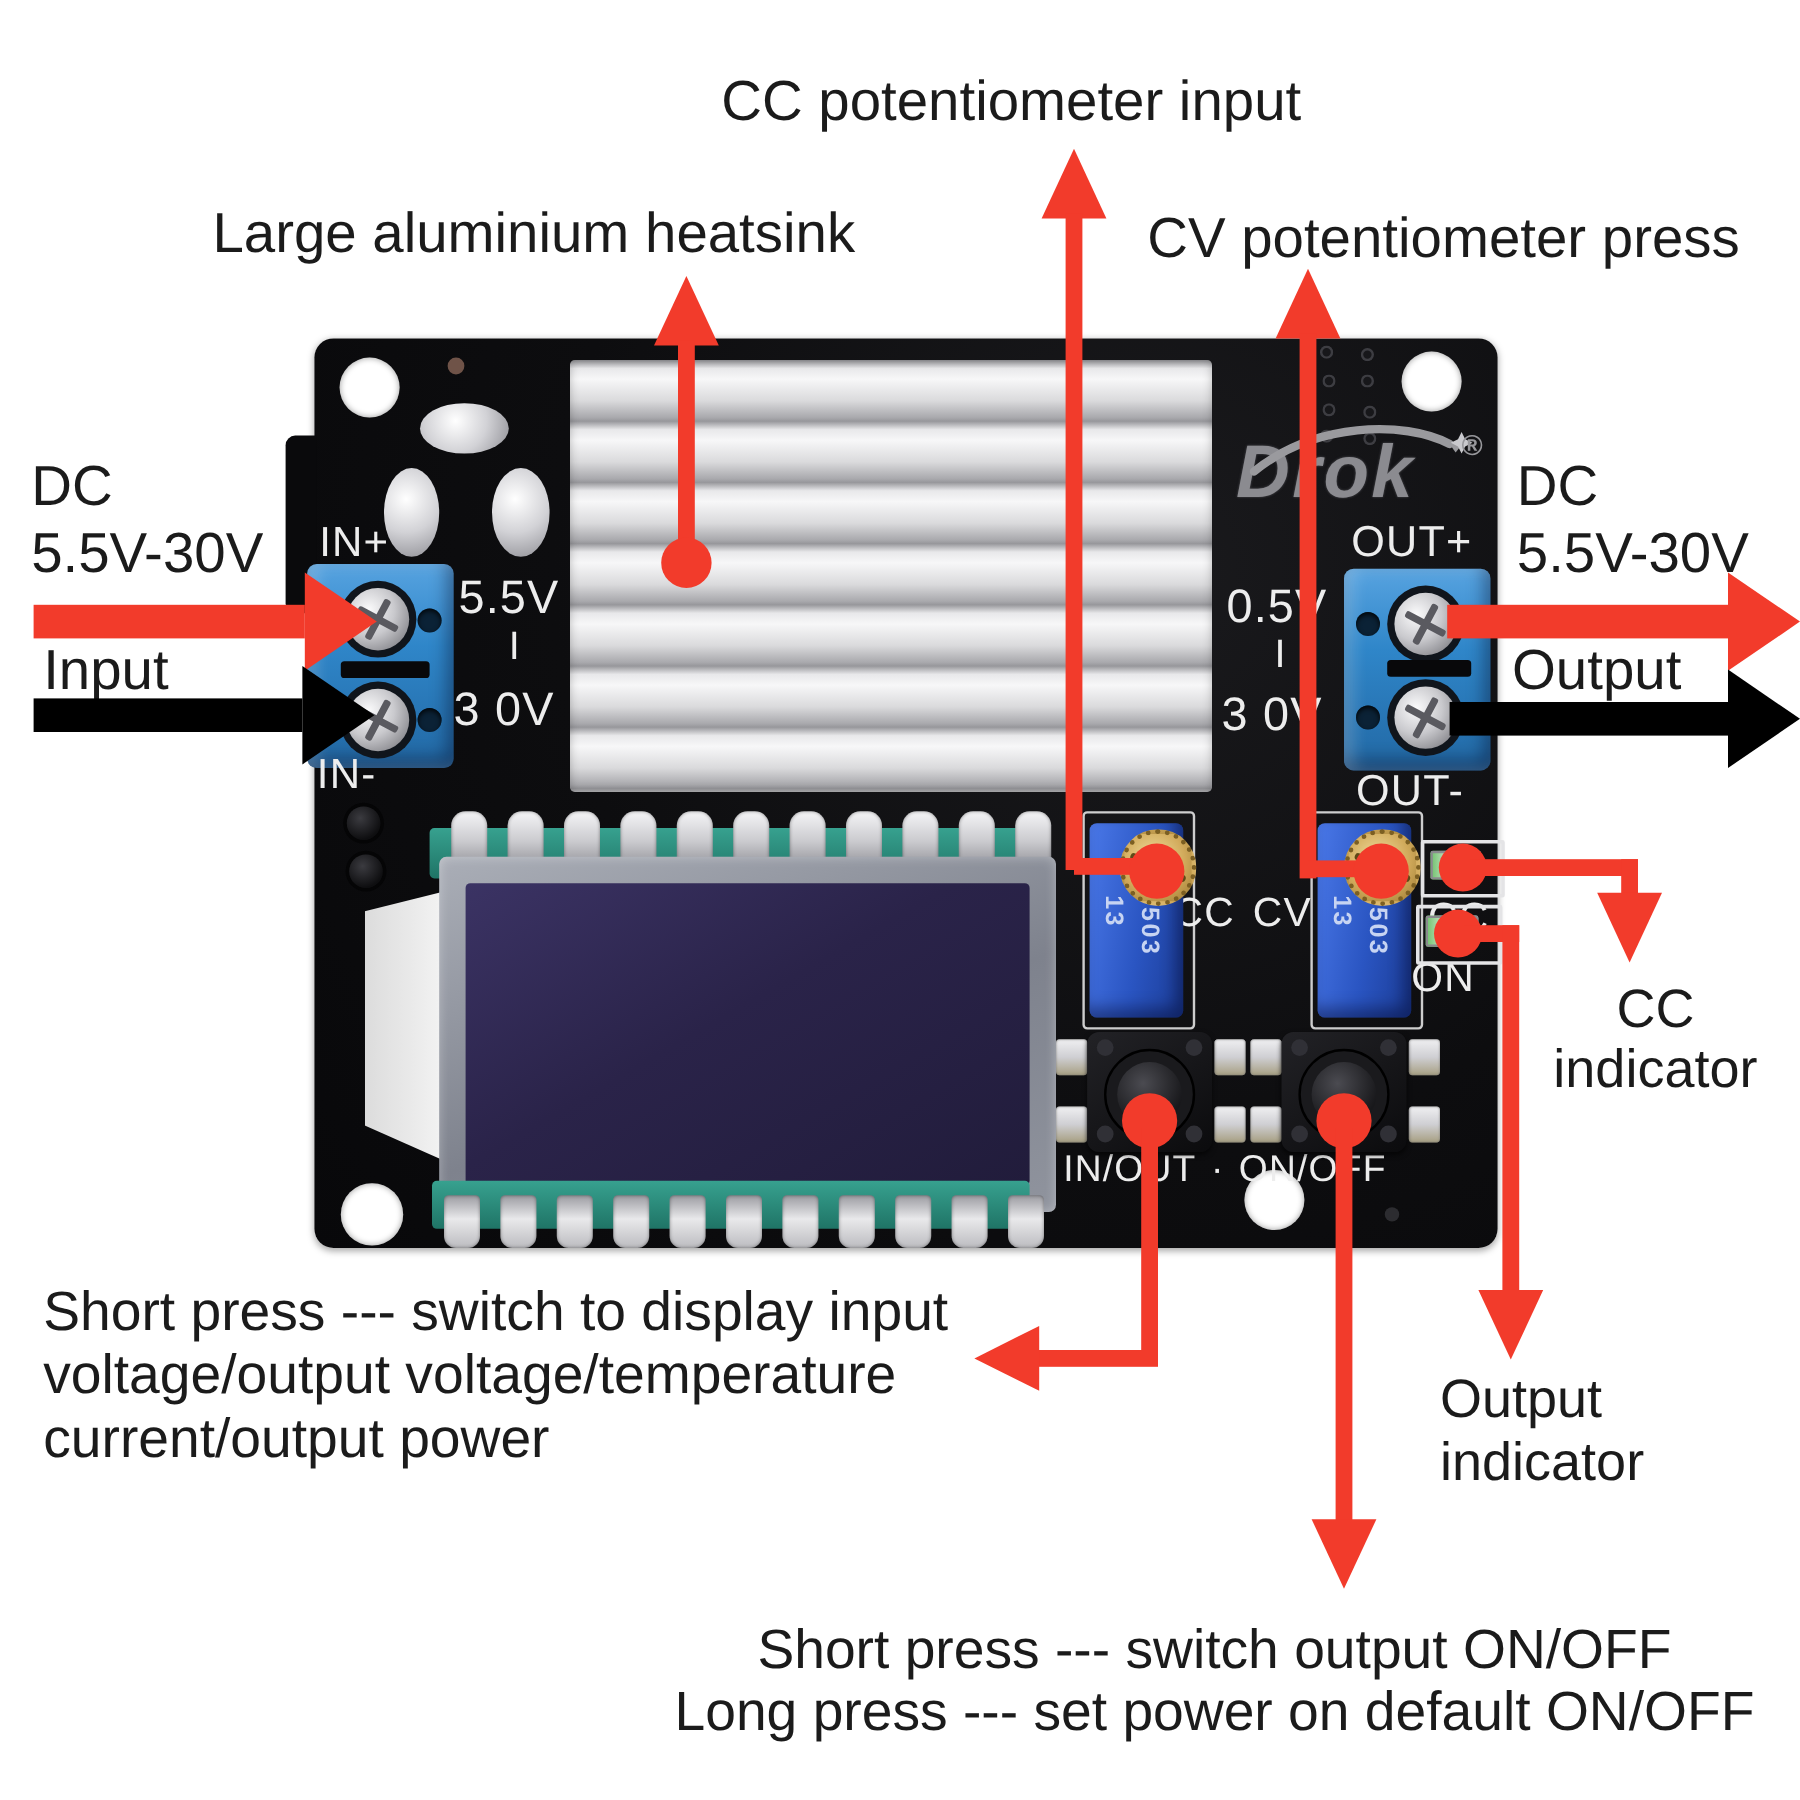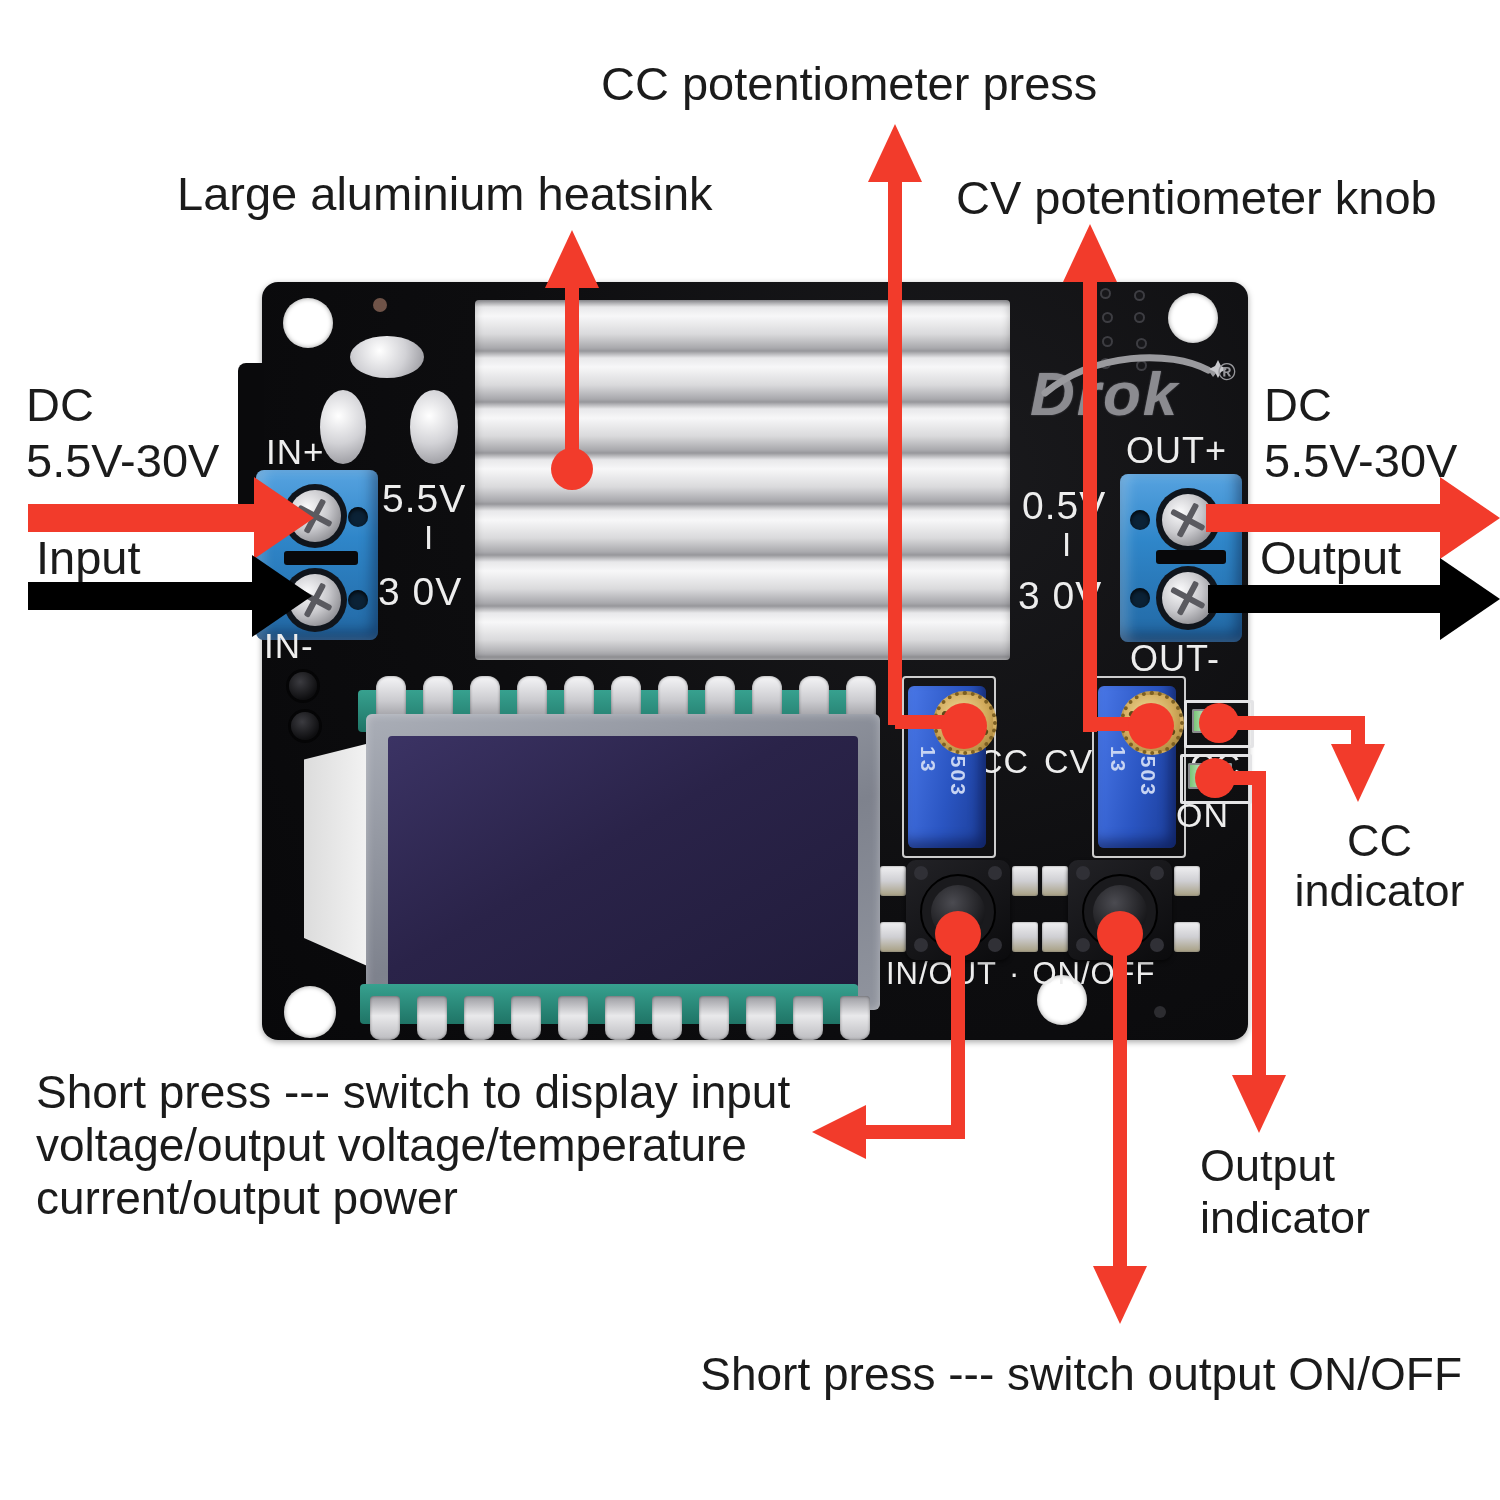--- a/index.html
+++ b/index.html
@@ -225,23 +225,23 @@
   <div class="pad" style="left:1174px;top:922px;"></div>
   <div class="btn-base" style="left:1068px;top:860px;">
     <div class="btn-corner" style="left:8px;top:6px;"></div>
     <div class="btn-corner" style="left:82px;top:6px;"></div>
     <div class="btn-corner" style="left:8px;top:78px;"></div>
     <div class="btn-corner" style="left:82px;top:78px;"></div>
   </div>
   <div class="btn-ring" style="left:1082px;top:874px;"></div>
   <div class="btn-cap" style="left:1093px;top:885px;"></div>
 
-  <div class="note" style="left:601px;top:57px;font-size:47px;">CC potentiometer press</div>
+  <div class="note" style="left:601px;top:57px;font-size:47px;">CC potentiometer input</div>
   <div class="note" style="left:177px;top:167px;font-size:47px;">Large aluminium heatsink</div>
-  <div class="note" style="left:956px;top:171px;font-size:47px;">CV potentiometer knob</div>
+  <div class="note" style="left:956px;top:171px;font-size:47px;">CV potentiometer press</div>
 
   <div class="note" style="left:26px;top:377px;font-size:47px;line-height:56px;">
     <div>DC</div>
     <div>5.5V-30V</div>
   </div>
   <div class="note" style="left:36px;top:531px;font-size:47px;">Input</div>
 
   <div class="note" style="left:1264px;top:377px;font-size:47px;line-height:56px;">
     <div>DC</div>
     <div>5.5V-30V</div>
@@ -259,20 +259,21 @@
   </div>
 
   <div class="note" style="left:36px;top:1066px;font-size:46px;line-height:53px;">
     <div>Short press --- switch to display input</div>
     <div>voltage/output voltage/temperature</div>
     <div>current/output power</div>
   </div>
 
   <div class="note" style="right:38px;top:1348px;font-size:46px;line-height:52px;text-align:center;">
     <div>Short press --- switch output ON/OFF</div>
+    <div>Long press --- set power on default ON/OFF</div>
   </div>
 
   <div class="tri tri-up" style="left:545px;top:230px;"></div>
   <div class="bar" style="left:565px;top:284px;width:14px;height:174px;"></div>
   <div class="dot" style="left:551px;top:448px;width:42px;height:42px;"></div>
 
   <div class="tri tri-up" style="left:868px;top:124px;"></div>
   <div class="bar" style="left:888px;top:178px;width:14px;height:547px;"></div>
   <div class="bar" style="left:895px;top:715px;width:56px;height:14px;"></div>
   <div class="dot" style="left:941px;top:703px;width:46px;height:46px;"></div>

